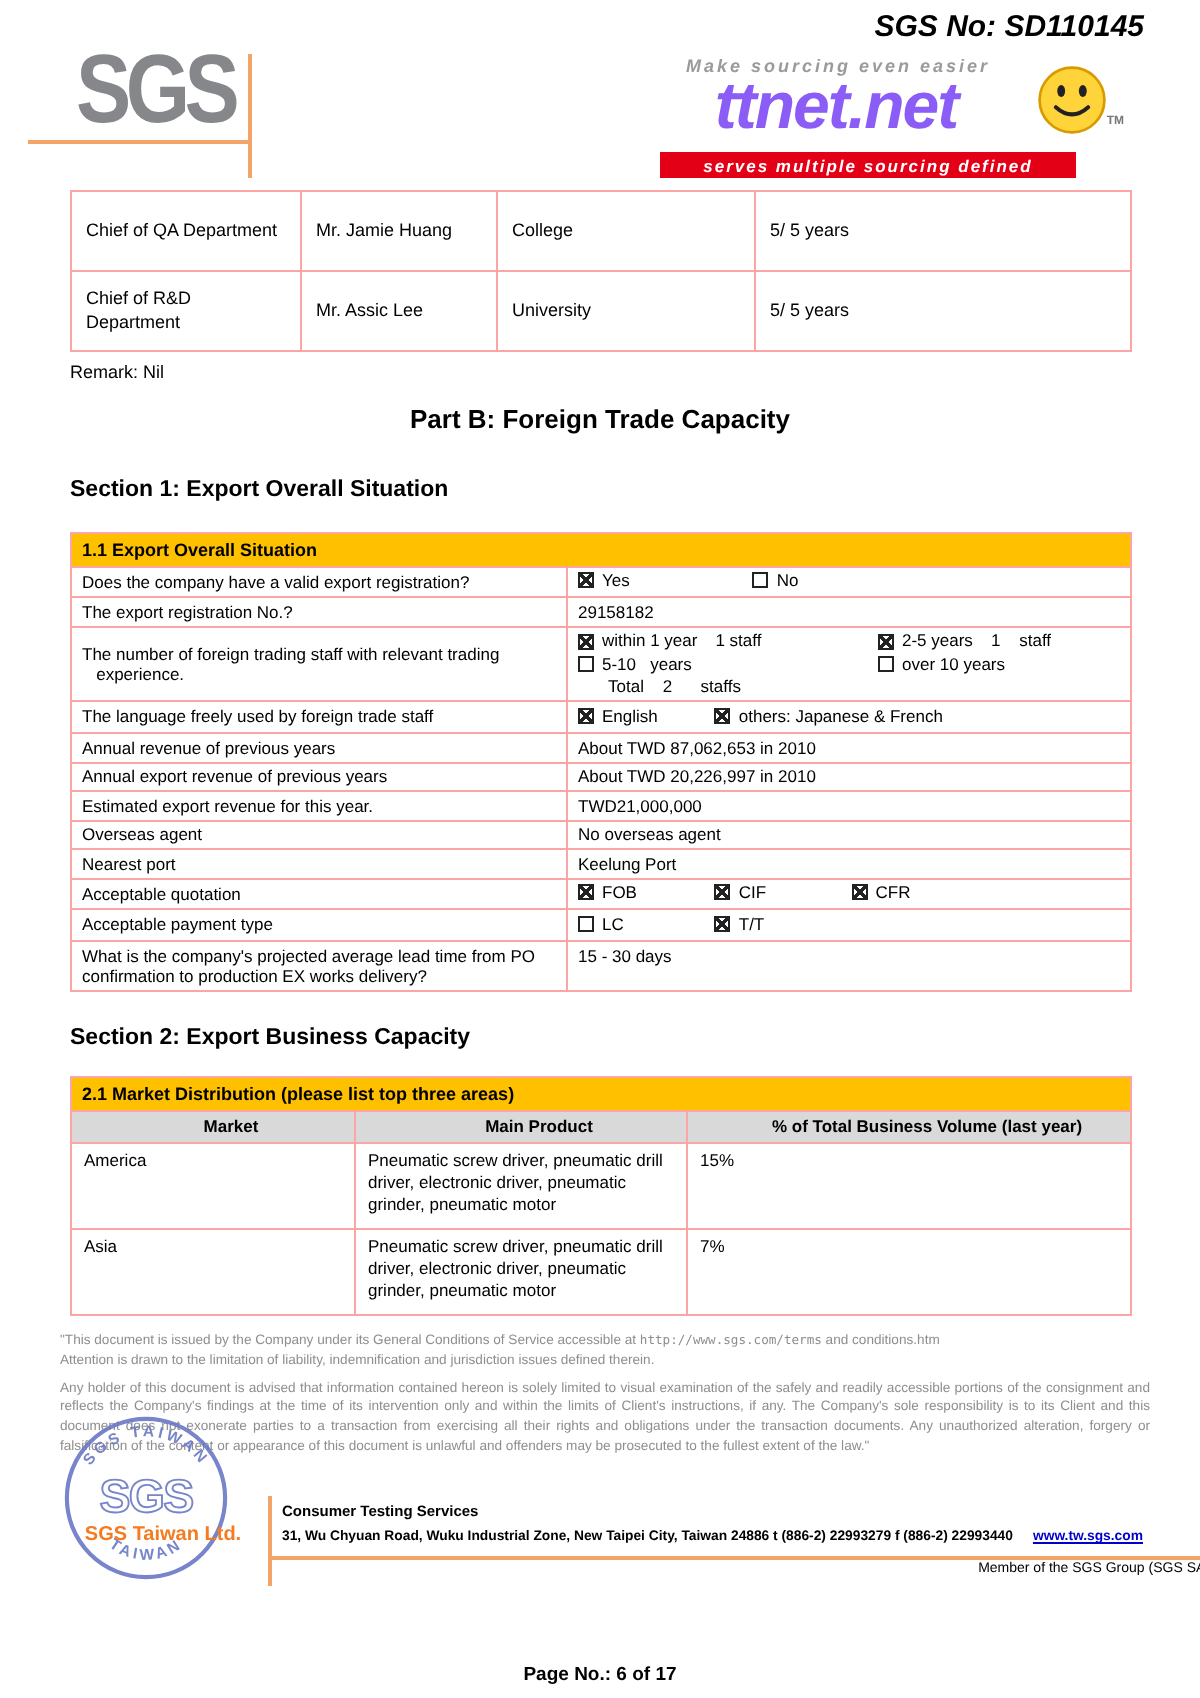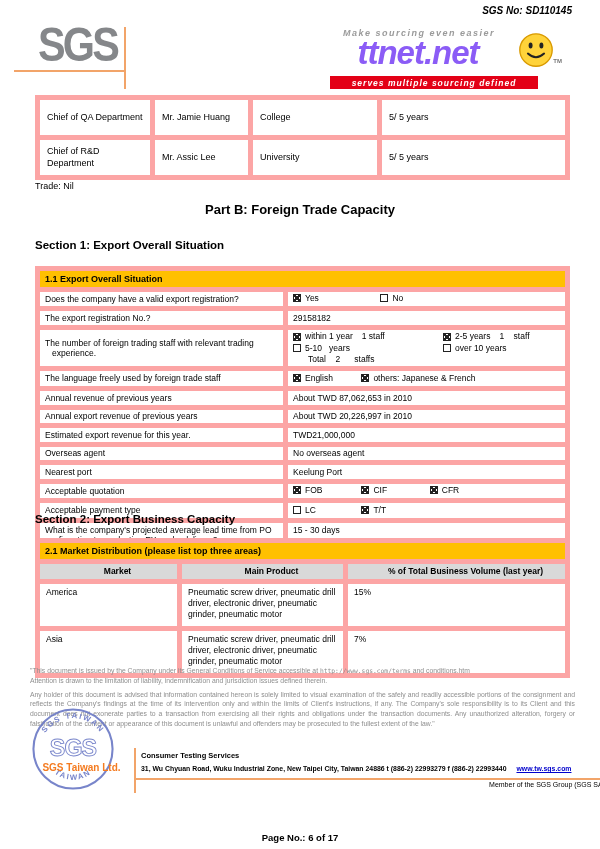--- a/index.html
+++ b/index.html
@@ -8,41 +8,41 @@
     position: relative;
     width: 600px; height: 849px;
     margin: 0 auto;
     background: #ffffff;
     font-family: "Liberation Sans", sans-serif;
     color: #000;
     overflow: hidden;
   }
 
   
-  .doc-no { position:absolute; top:5px; right:28px; font-size:10px; font-weight:bold; font-style:italic; }
+  .doc-no { position:absolute; top:5px; right:28px; font-size:15px; font-weight:bold; font-style:italic; }
 
   .sgs-text { position:absolute; left:38px; top:20px; font-size:45px; font-weight:bold; color:#85878a;
               letter-spacing:-3px; line-height:1; transform:scale(0.92,1.08); transform-origin:left top; }
   .sgs-hline { position:absolute; top:70px; left:14px; width:112px; height:2px; background:#f2a469; }
   .sgs-vline { position:absolute; top:27px; left:124px; width:2px; height:62px; background:#f2a469; }
 
   .ttnet { position:absolute; top:28px; left:312px; width:248px; }
   .ttnet-tagline { text-align:center; padding-right:34px; font-size:9px; font-weight:bold; font-style:italic;
                    color:#9b9b9b; letter-spacing:1.5px; white-space:nowrap; }
   .ttnet-brand-row { position:relative; height:36px; }
   .ttnet-name { position:absolute; left:0; top:-2px; width:212px; text-align:center; font-size:33px; font-weight:bold;
                 font-style:italic; color:#8b5cf6; letter-spacing:-1px; line-height:1; }
   .smiley { position:absolute; right:6px; top:-6px; width:36px; height:36px; }
   .ttnet-tm { position:absolute; right:-2px; top:20px; font-size:6px; color:#777; font-weight:bold; }
   .ttnet-banner { margin-left:18px; margin-top:2px; width:208px; background:#e30016; color:#fff; text-align:center;
                   font-size:8.5px; font-weight:bold; font-style:italic; letter-spacing:1px; padding:1.5px 0; white-space:nowrap; }
 
   
   table { border-collapse:collapse; table-layout:fixed; }
-  td, th { border:5px solid #fca5a5; }
+  td, th { border:1px solid #fca5a5; }
 
   .personnel { position:absolute; top:95px; left:35px; width:530px; }
   .personnel td { height:40px; vertical-align:middle; padding:3px 7px; font-size:9px; line-height:11.5px; }
 
   .remark { position:absolute; top:181px; left:35px; font-size:9px; }
 
   .partb-title { position:absolute; top:202px; left:0; width:100%; text-align:center; font-size:13px; font-weight:bold; }
 
   .sec-heading { position:absolute; left:35px; font-size:11.5px; font-weight:bold; }
   .sec1-heading { top:239px; }
@@ -134,21 +134,21 @@
       <td>5/ 5 years</td>
     </tr>
     <tr>
       <td>Chief of R&amp;D Department</td>
       <td>Mr. Assic Lee</td>
       <td>University</td>
       <td>5/ 5 years</td>
     </tr>
   </tbody>
     </table>
-  <div class="remark">Trade: Nil</div>
+  <div class="remark">Remark: Nil</div>
 
   <div class="partb-title">Part B: Foreign Trade Capacity</div>
   <div class="sec-heading sec1-heading">Section 1: Export Overall Situation</div>
 
   <table class="t11">
     <colgroup>
         <col style="width:248px">
         <col style="width:282px">
       </colgroup>
     <tbody>

